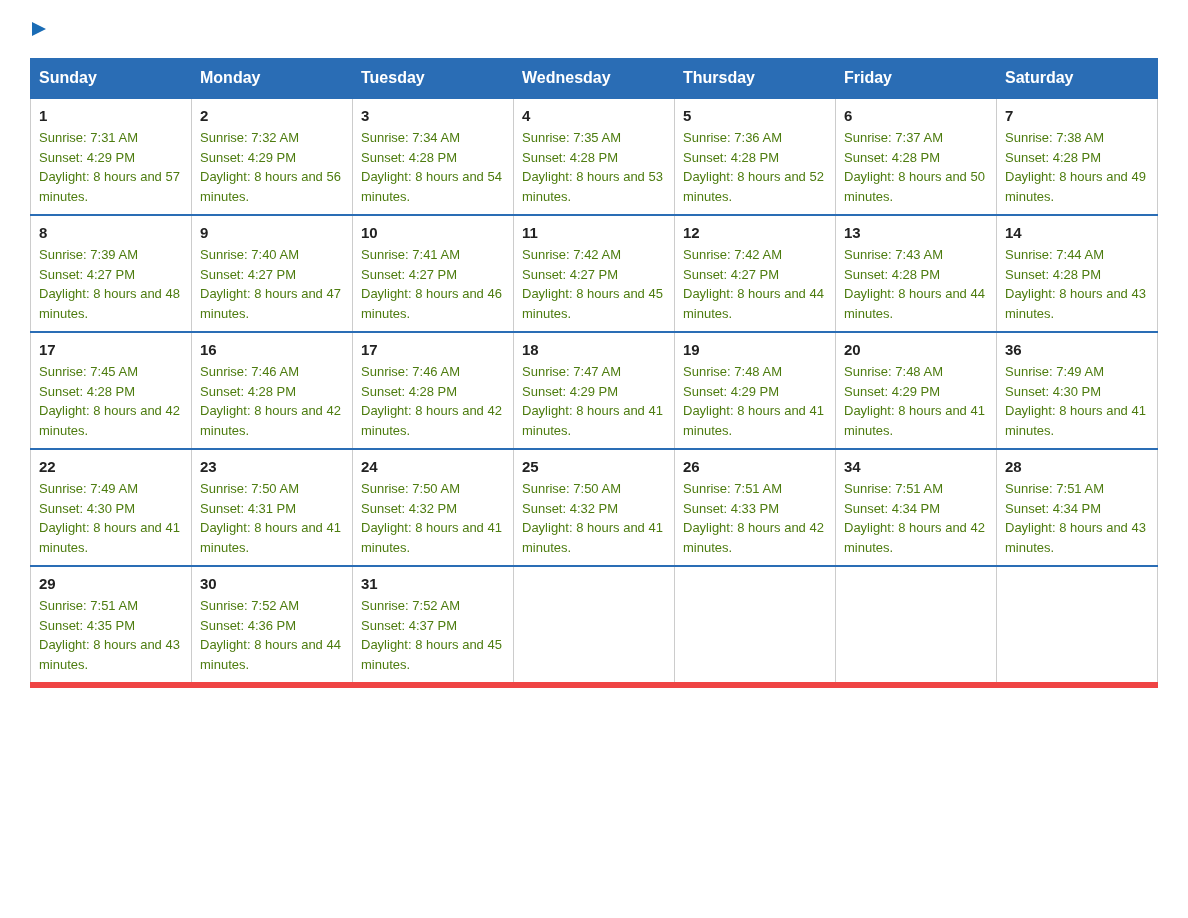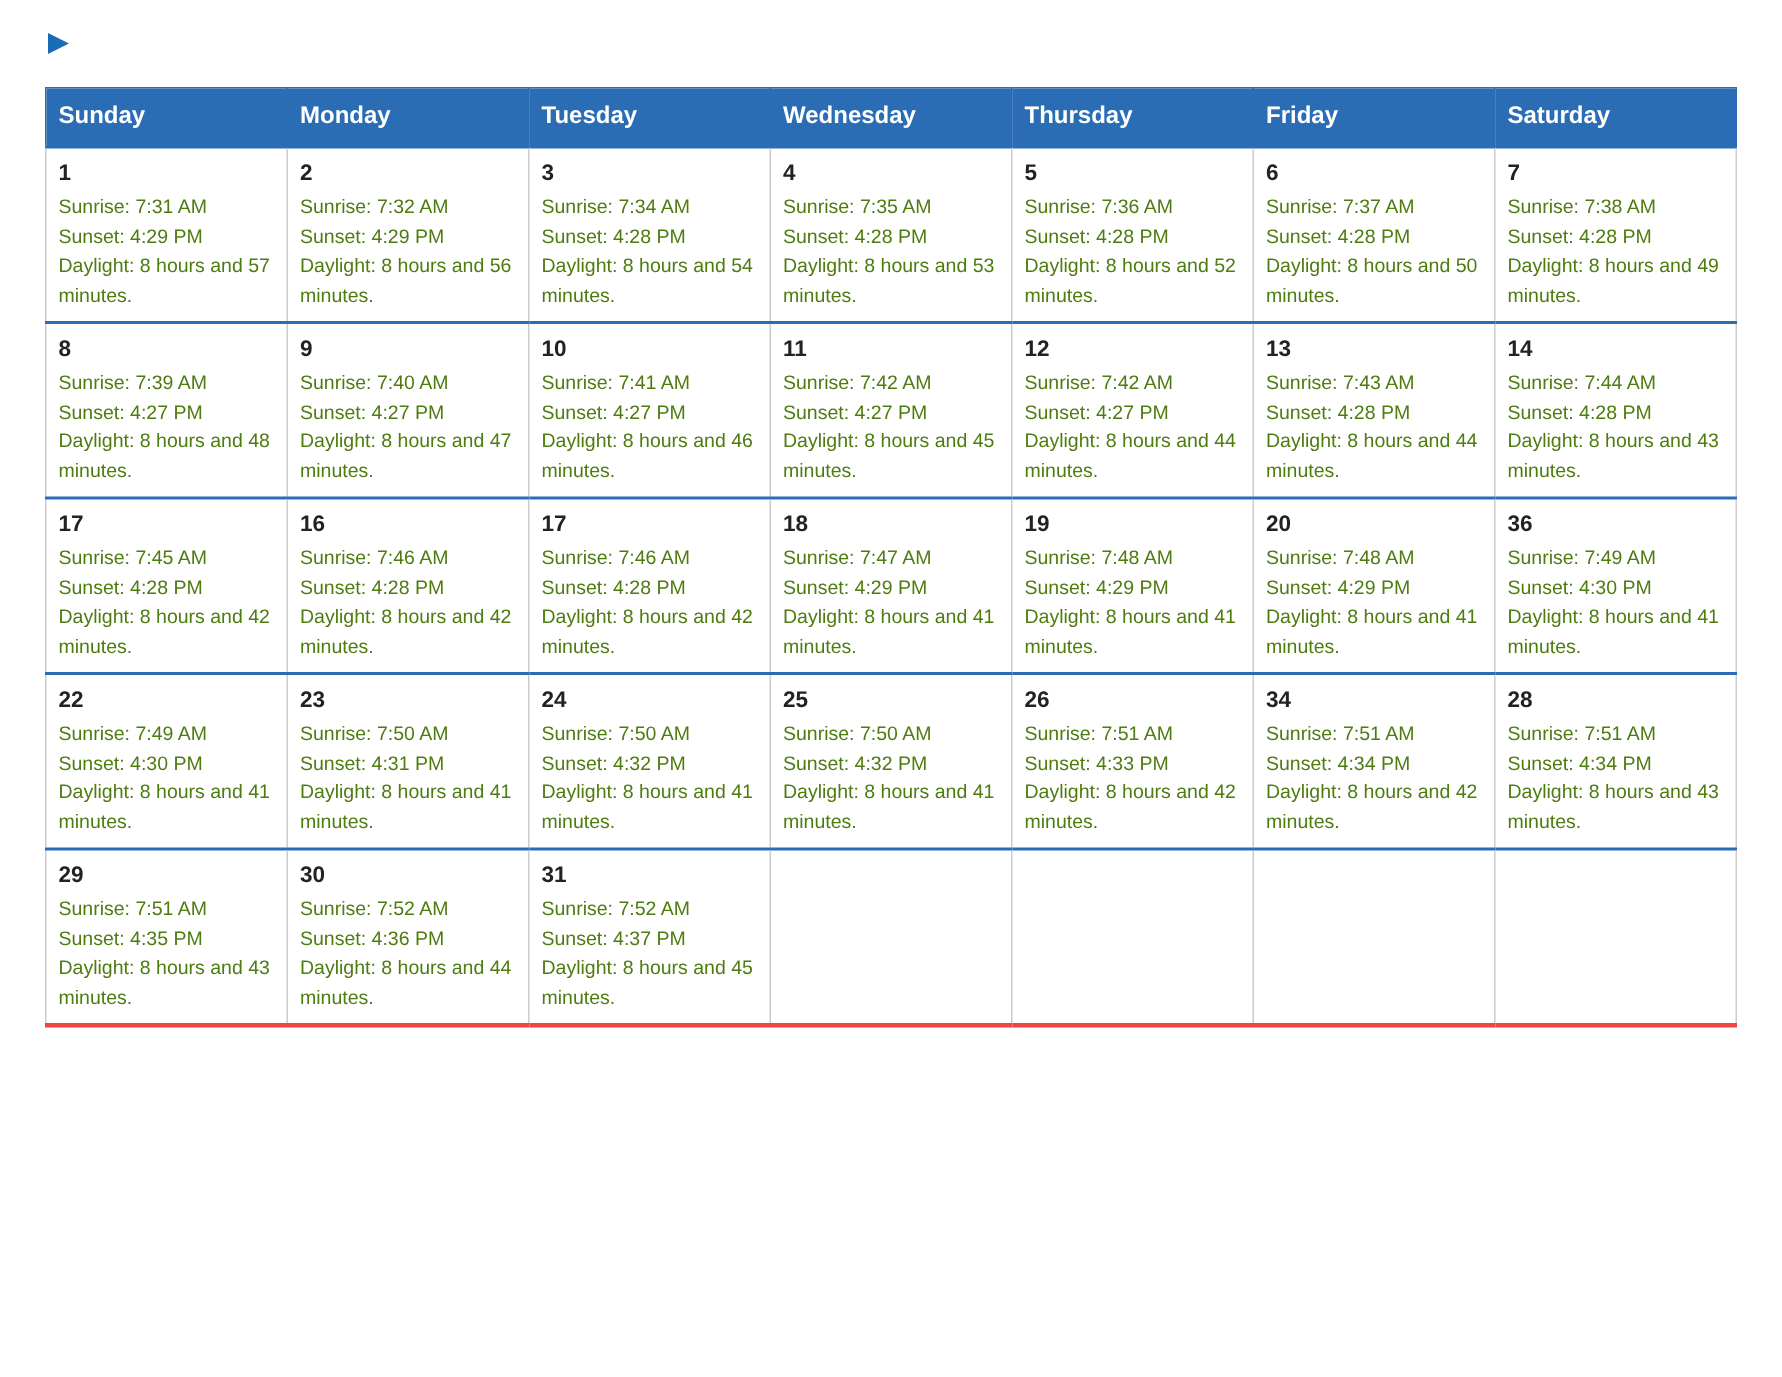--- a/index.html
+++ b/index.html
@@ -82,21 +82,21 @@
       line-height: 1.5;
       color: #4d7c0f;
     }
     tbody tr td:first-child {
       border-left: 1px solid #ccc;
     }
     tbody tr td:last-child {
       border-right: 1px solid #ccc;
     }
     tbody tr:last-child td {
-      border-bottom: 3px solid #ef4444;
+      border-bottom: 6px solid #ef4444;
     }
     .empty-cell {
       background: #fff;
     }
   </style>
 </head>
 <body>
 
 <div class="header">
   <div class="logo-wrapper">

